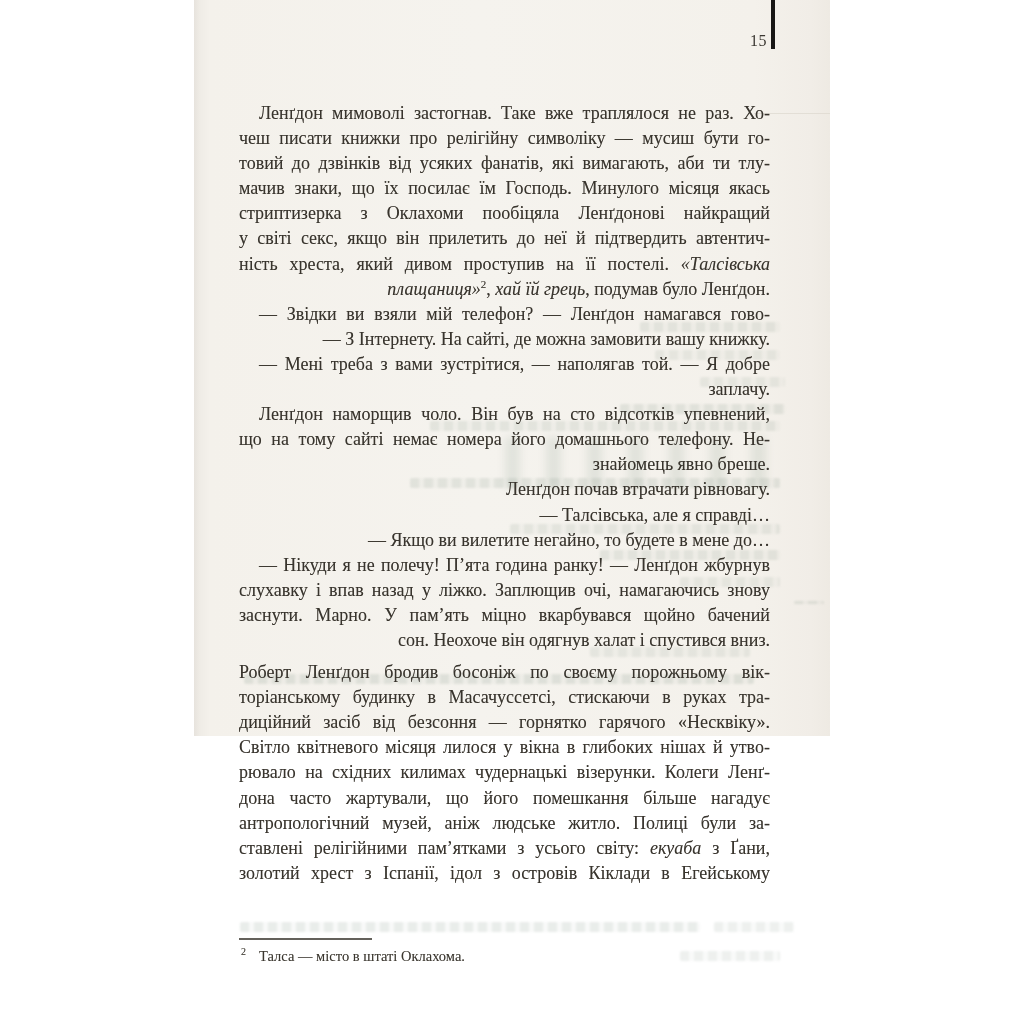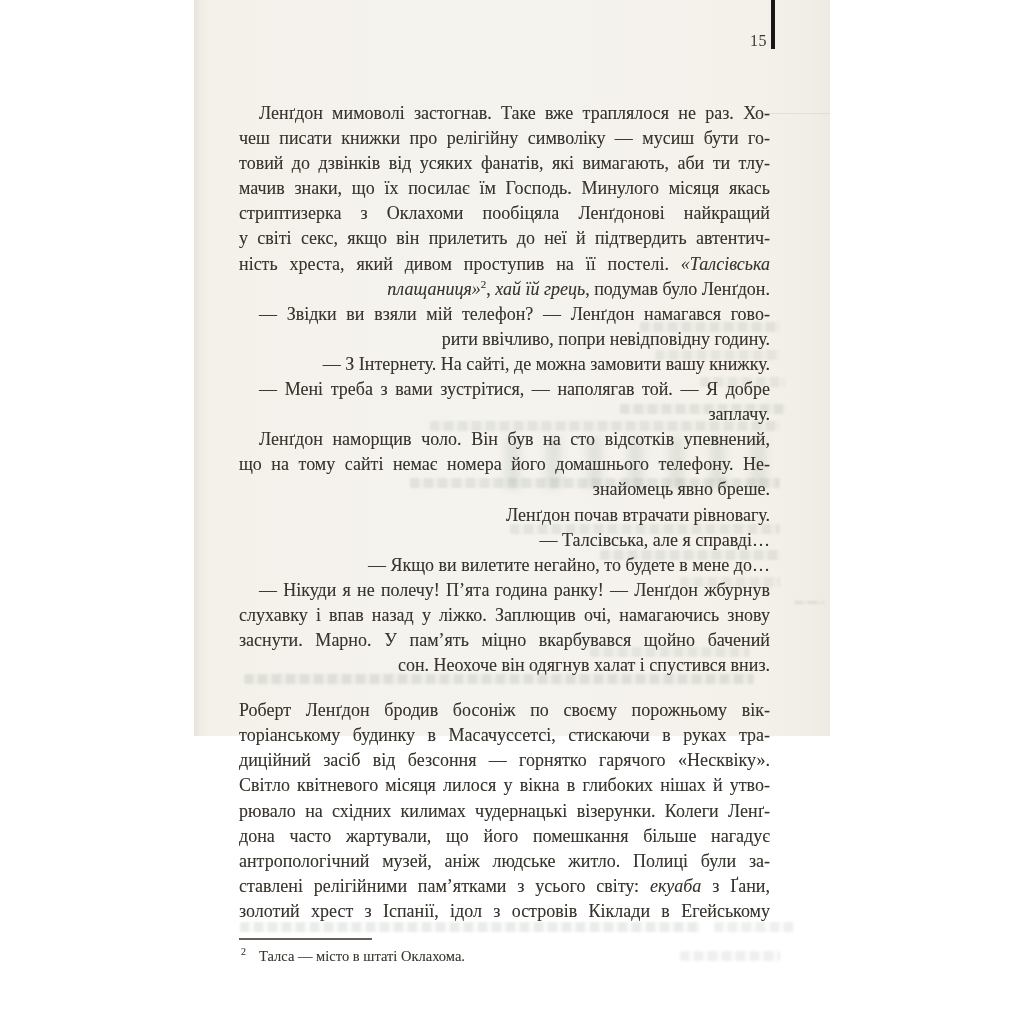--- a/index.html
+++ b/index.html
@@ -28,21 +28,21 @@
     position: absolute; left: 543px; top: 32px; width: 30px;
     text-align: right; font-size: 16px; letter-spacing: .5px;
     color: #3b3832;
   }
   .text-block {
     position: absolute; left: 45px; top: 101px; width: 531px;
     font-size: 18px; color: #38342d;
     text-shadow: 0 0 .6px rgba(56,52,45,.35);
   }
   .para { margin: 0; }
-  .para.section { margin-top: 20px; }
+  .para.section { margin-top: 7px; }
   .line {
     height: 25.1px; line-height: 25.1px;
     text-align: justify; overflow: hidden;
   }
   .line::after { content: ""; display: inline-block; width: 100%; height: 0; }
   .line.last { text-align: right; }
   .line.last::after { content: none; }
   .line.first { text-indent: 20px; }
   .line i { font-style: italic; }
   .line sup, .fn-marker {
@@ -108,21 +108,20 @@
           <div class="line"><span>чеш писати книжки про релігійну символіку — мусиш бути го-</span></div>
           <div class="line"><span>товий до дзвінків від усяких фанатів, які вимагають, аби ти тлу-</span></div>
           <div class="line"><span>мачив знаки, що їх посилає їм Господь. Минулого місяця якась</span></div>
           <div class="line"><span>стриптизерка з Оклахоми пообіцяла Ленґдонові найкращий</span></div>
           <div class="line"><span>у світі секс, якщо він прилетить до неї й підтвердить автентич-</span></div>
           <div class="line"><span>ність хреста, який дивом проступив на її постелі. </span><i>«Талсівська</i></div>
           <div class="line last"><i>плащаниця»</i><sup>2</sup><span>, </span><i>хай їй грець</i><span>, подумав було Ленґдон.</span></div>
         </div>
         <div class="para">
           <div class="line first"><span>— Звідки ви взяли мій телефон? — Ленґдон намагався гово-</span></div>
-          <div class="line last"><span>рити ввічливо, попри невідповідну годину.</span></div>
         </div>
         <div class="para">
           <div class="line first last"><span>— З Інтернету. На сайті, де можна замовити вашу книжку.</span></div>
         </div>
         <div class="para">
           <div class="line first"><span>— Мені треба з вами зустрітися, — наполягав той. — Я добре</span></div>
           <div class="line last"><span>заплачу.</span></div>
         </div>
         <div class="para">
           <div class="line first"><span>Ленґдон наморщив чоло. Він був на сто відсотків упевнений,</span></div>

